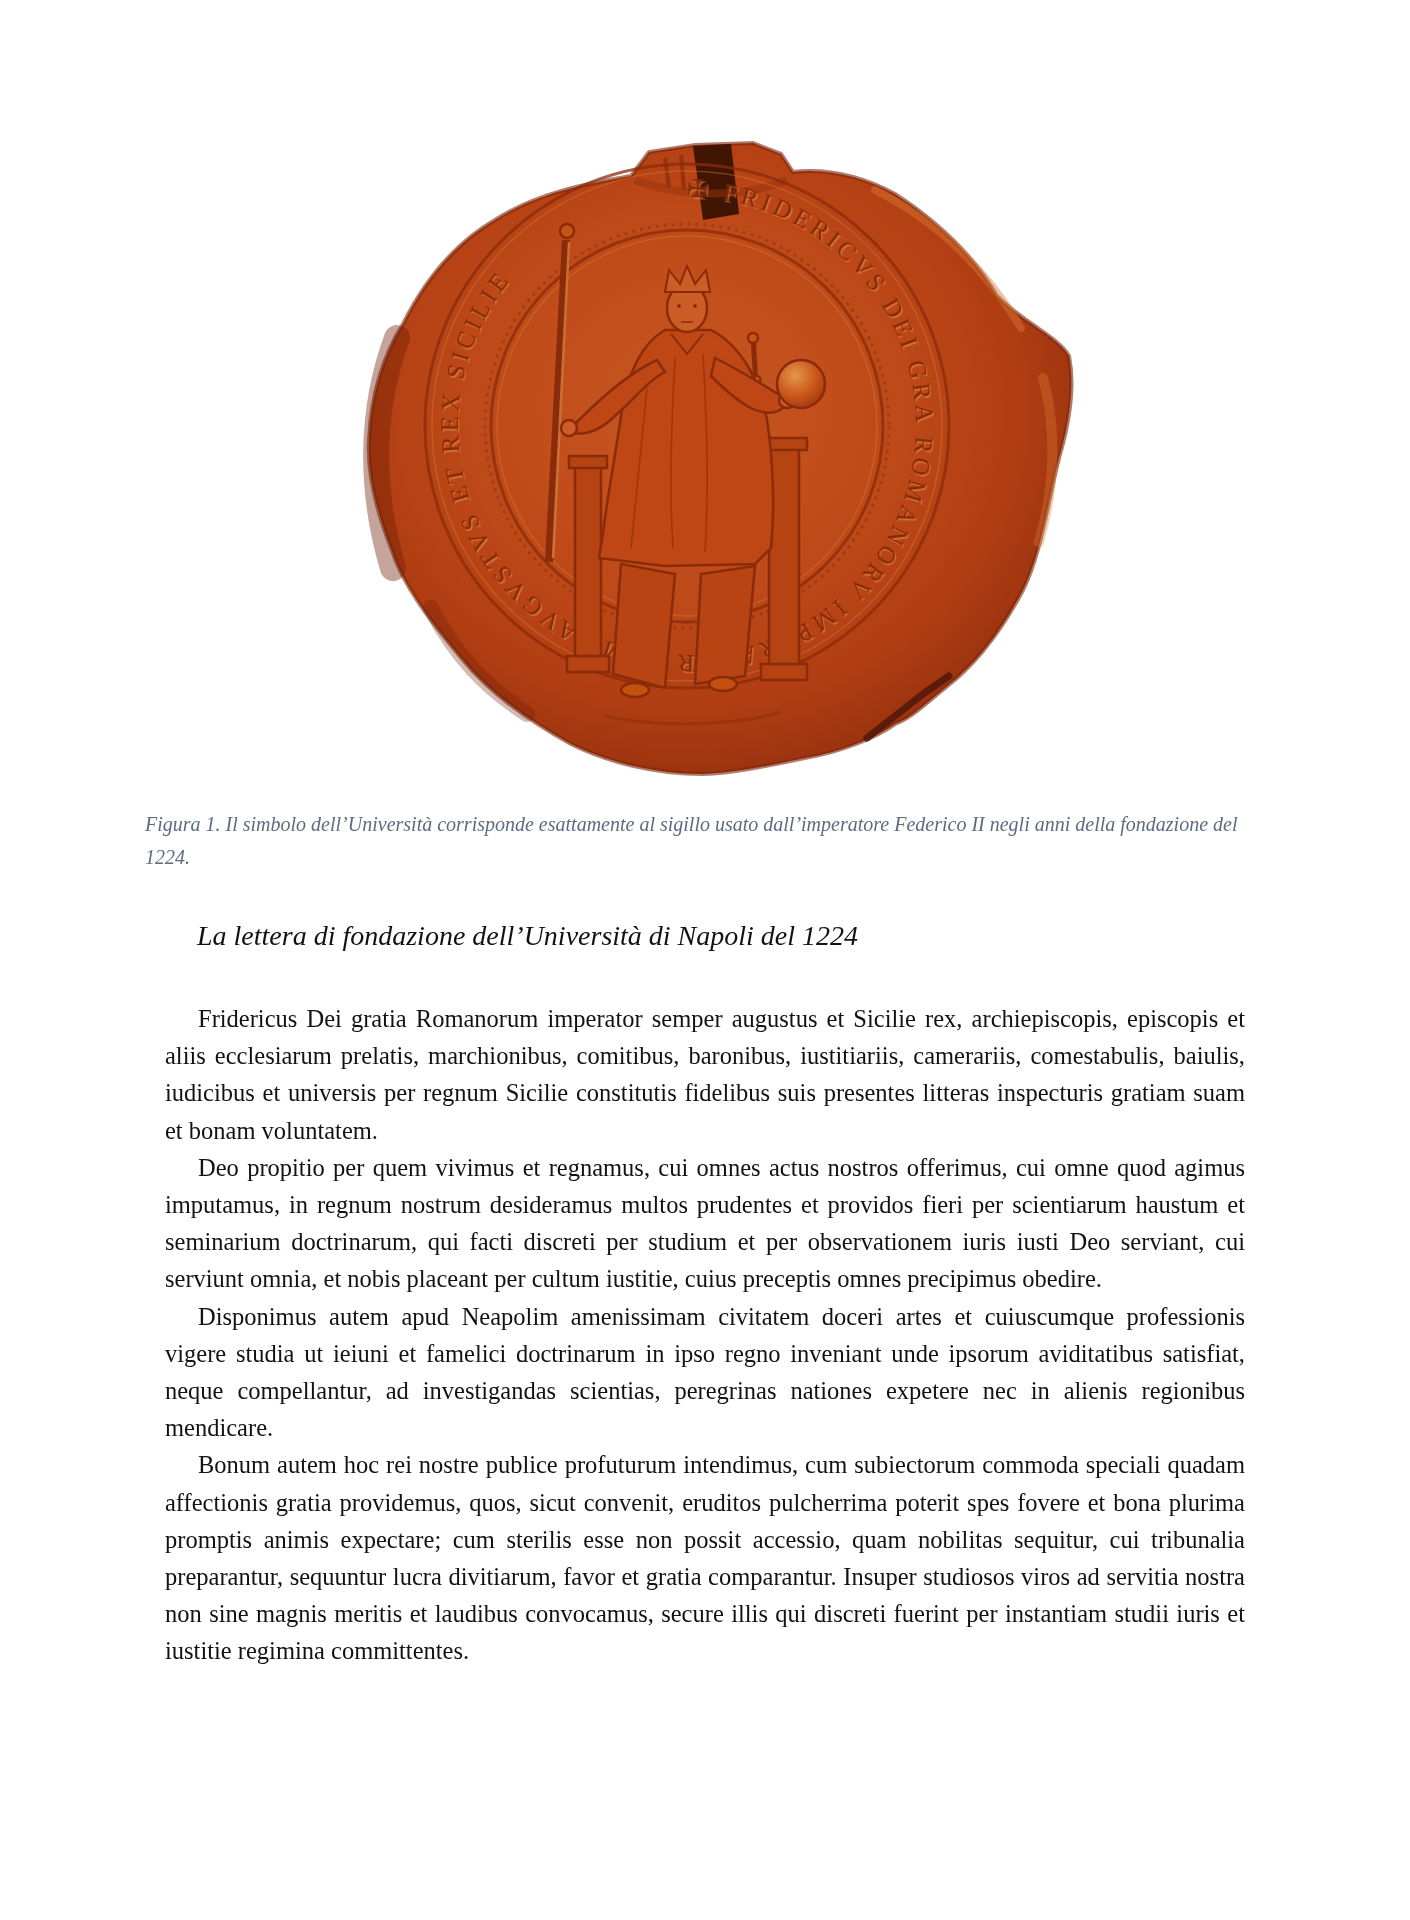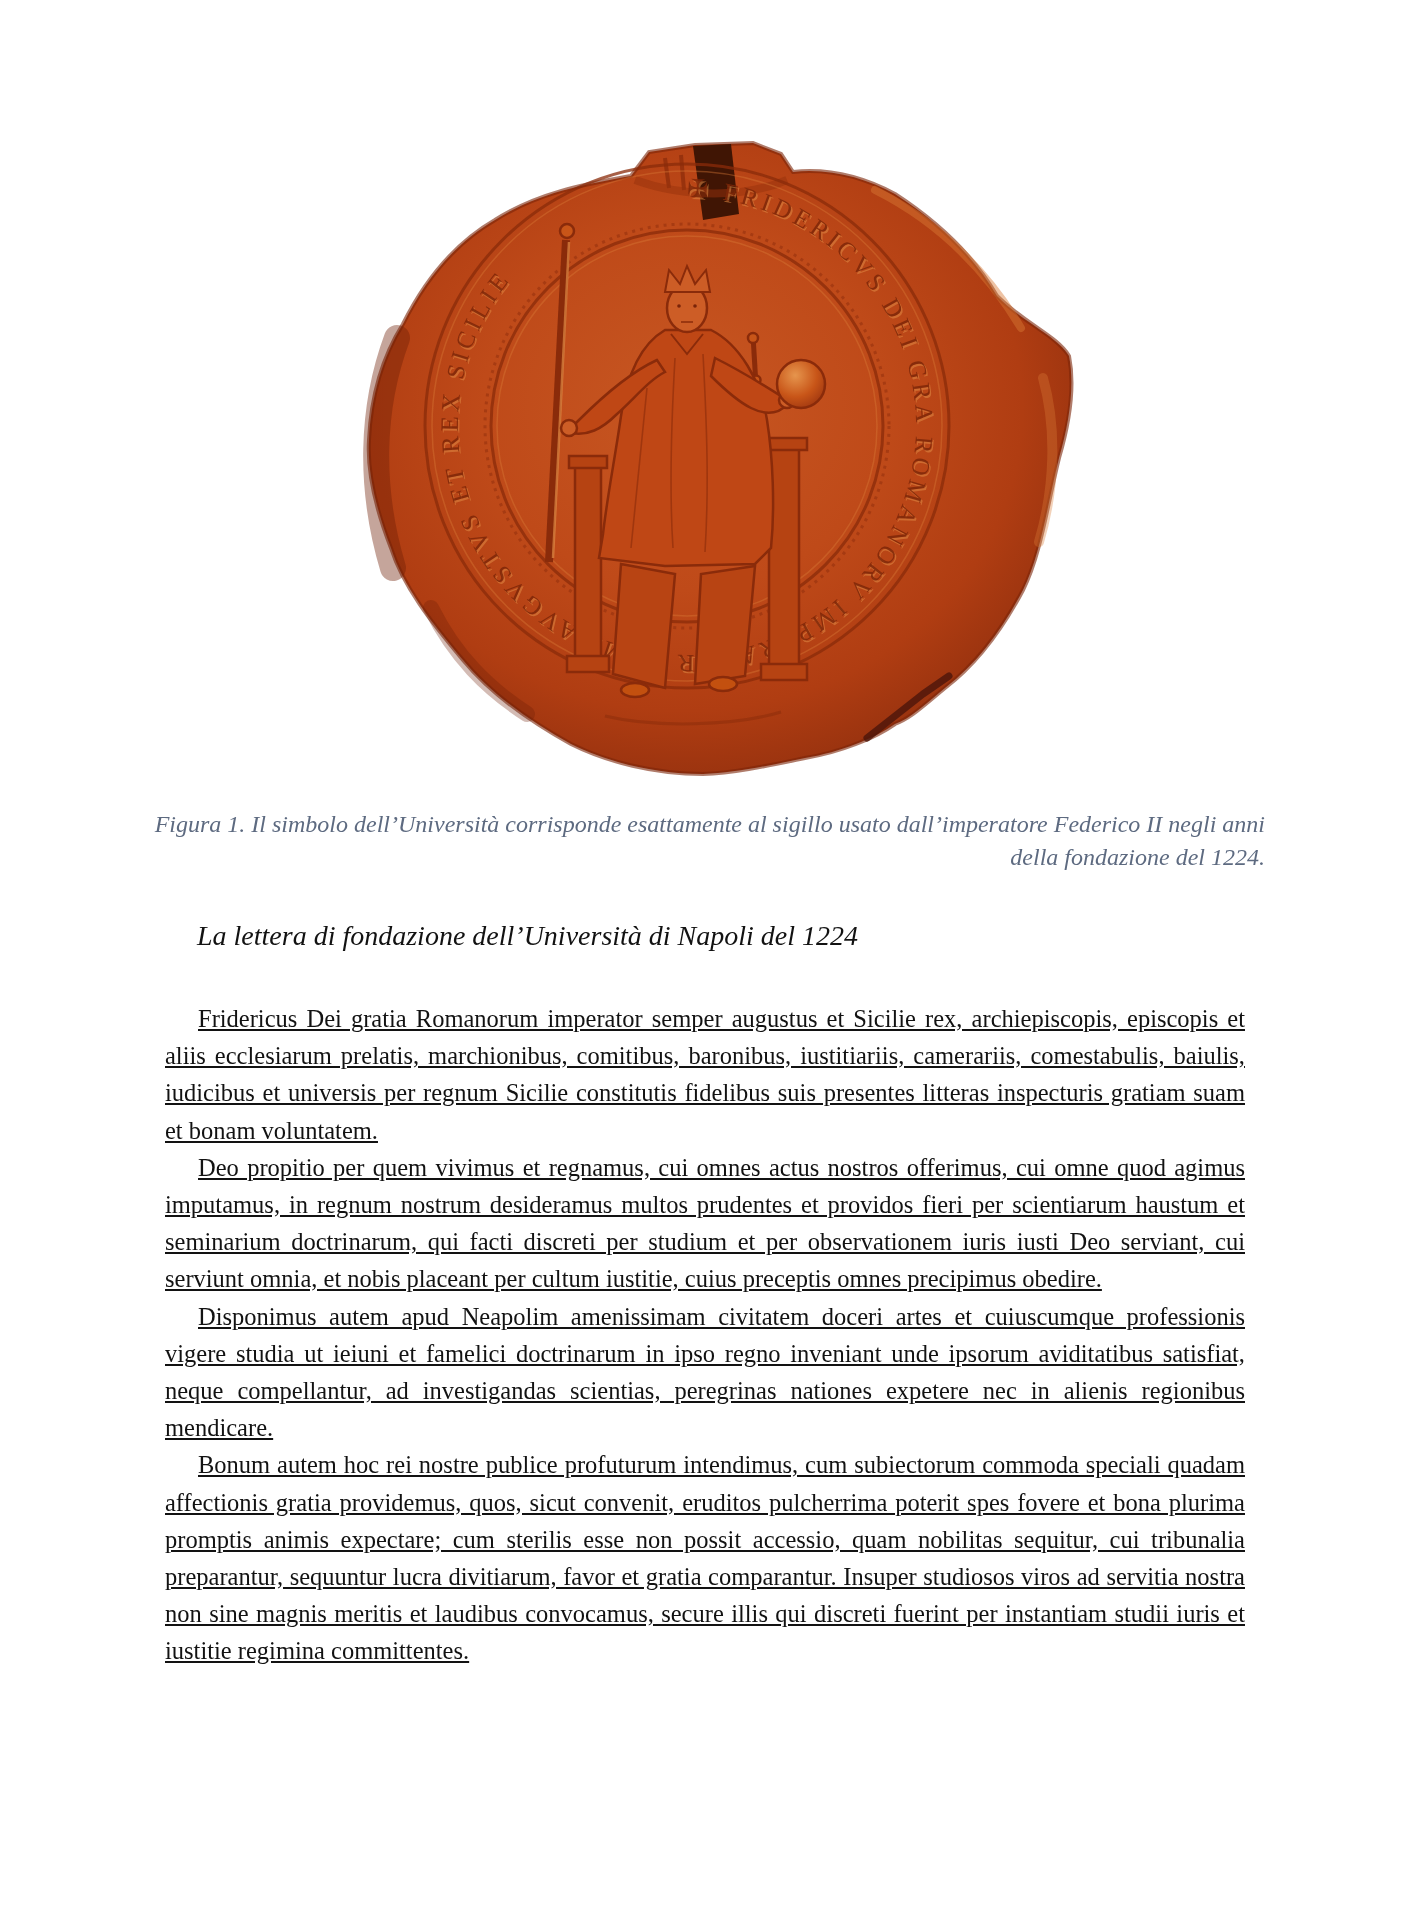--- a/index.html
+++ b/index.html
@@ -8,41 +8,40 @@
     width:1410px;height:1920px;
     background:#fff;
     font-family:"Liberation Serif", serif;
     overflow:hidden;
   }
   .seal-row{display:flex;justify-content:center;padding-top:128px;}
   .seal-svg{display:block;}
   .fig-caption{
     margin:20px auto 0 auto;
     max-width:1120px;
-    text-align:right;
+    text-align:left;
     font-style:italic;
-    font-size:24px;
+    font-size:20px;
     line-height:33px;
     color:var(--caption-text,#5d6a80);
   }
   .doc-title{
     margin:44px 0 4px 197px;
     font-style:italic;
     font-weight:normal;
     font-size:28px;
     line-height:36px;
     color:var(--body-text,#111111);
   }
   .bodytext{
     margin:46px 165px 16px 165px;
     font-size:24.5px;
     line-height:37.2px;
     text-align:justify;
     color:var(--body-text,#111111);
-    text-decoration:underline;
   }
   .bodytext p{margin:0;text-indent:33px;}
 </style>
 </head>
 <body>
 
 <main class="page">
 
   <div class="seal-row">
 

